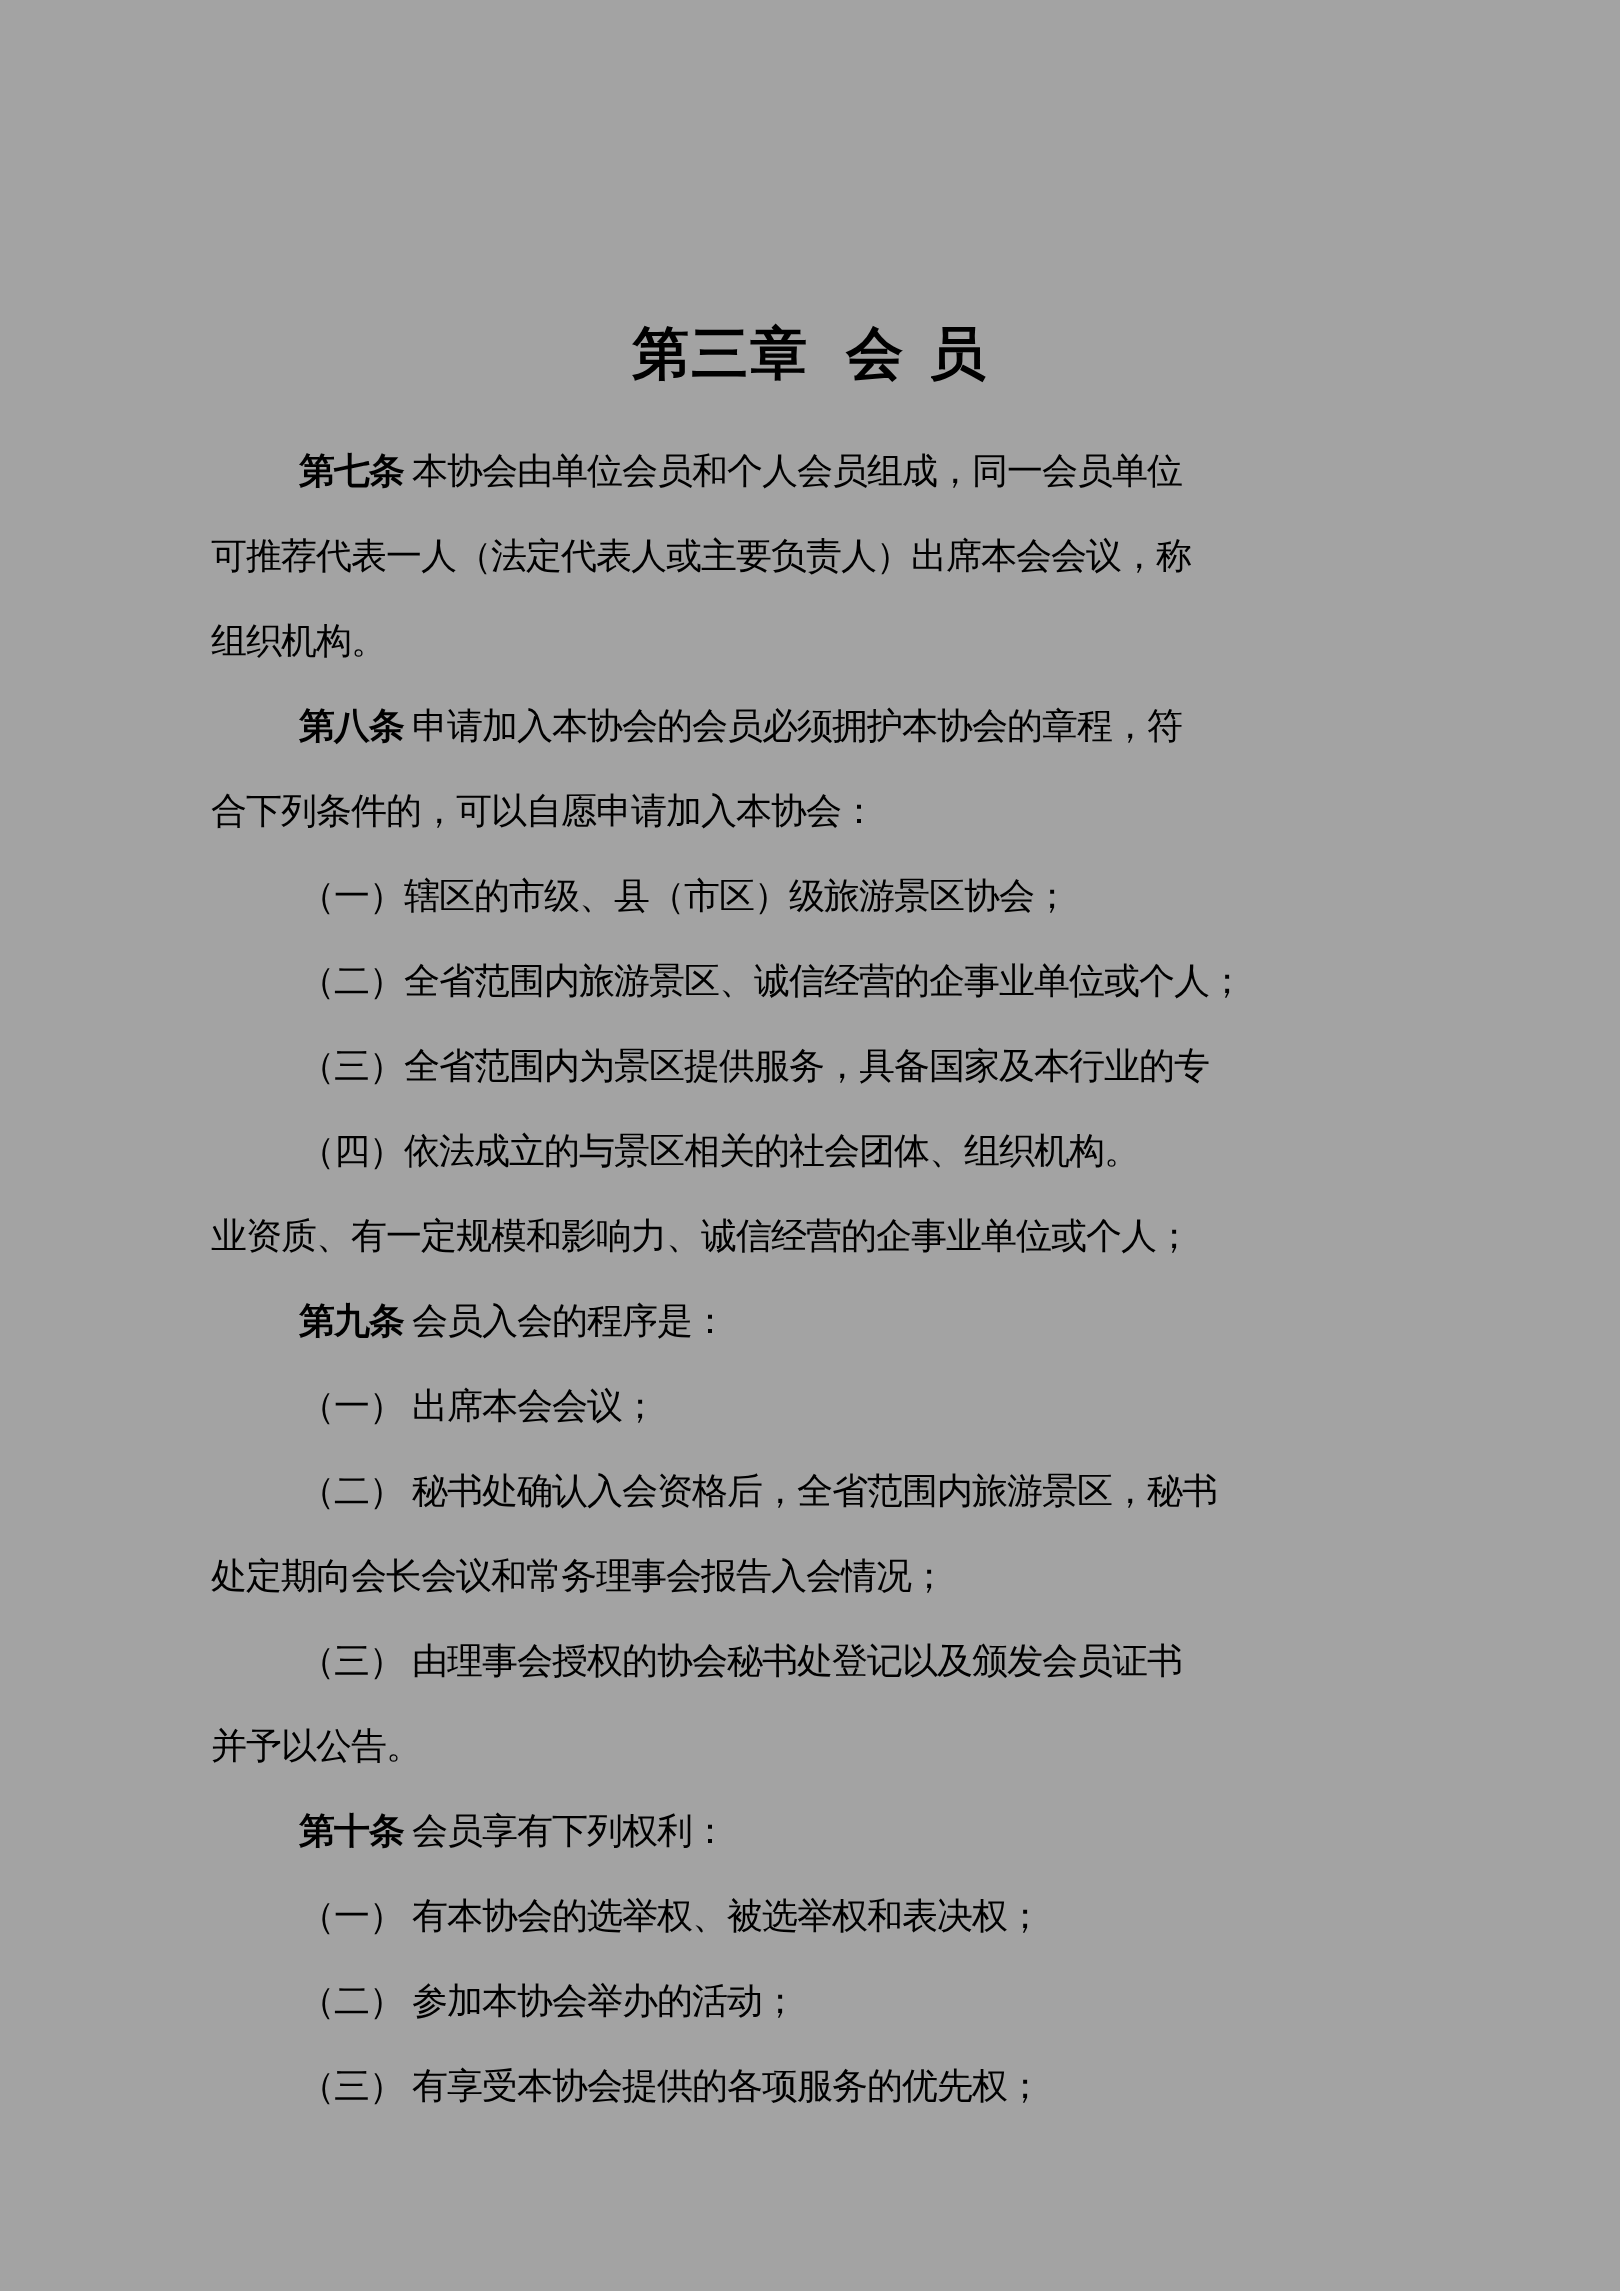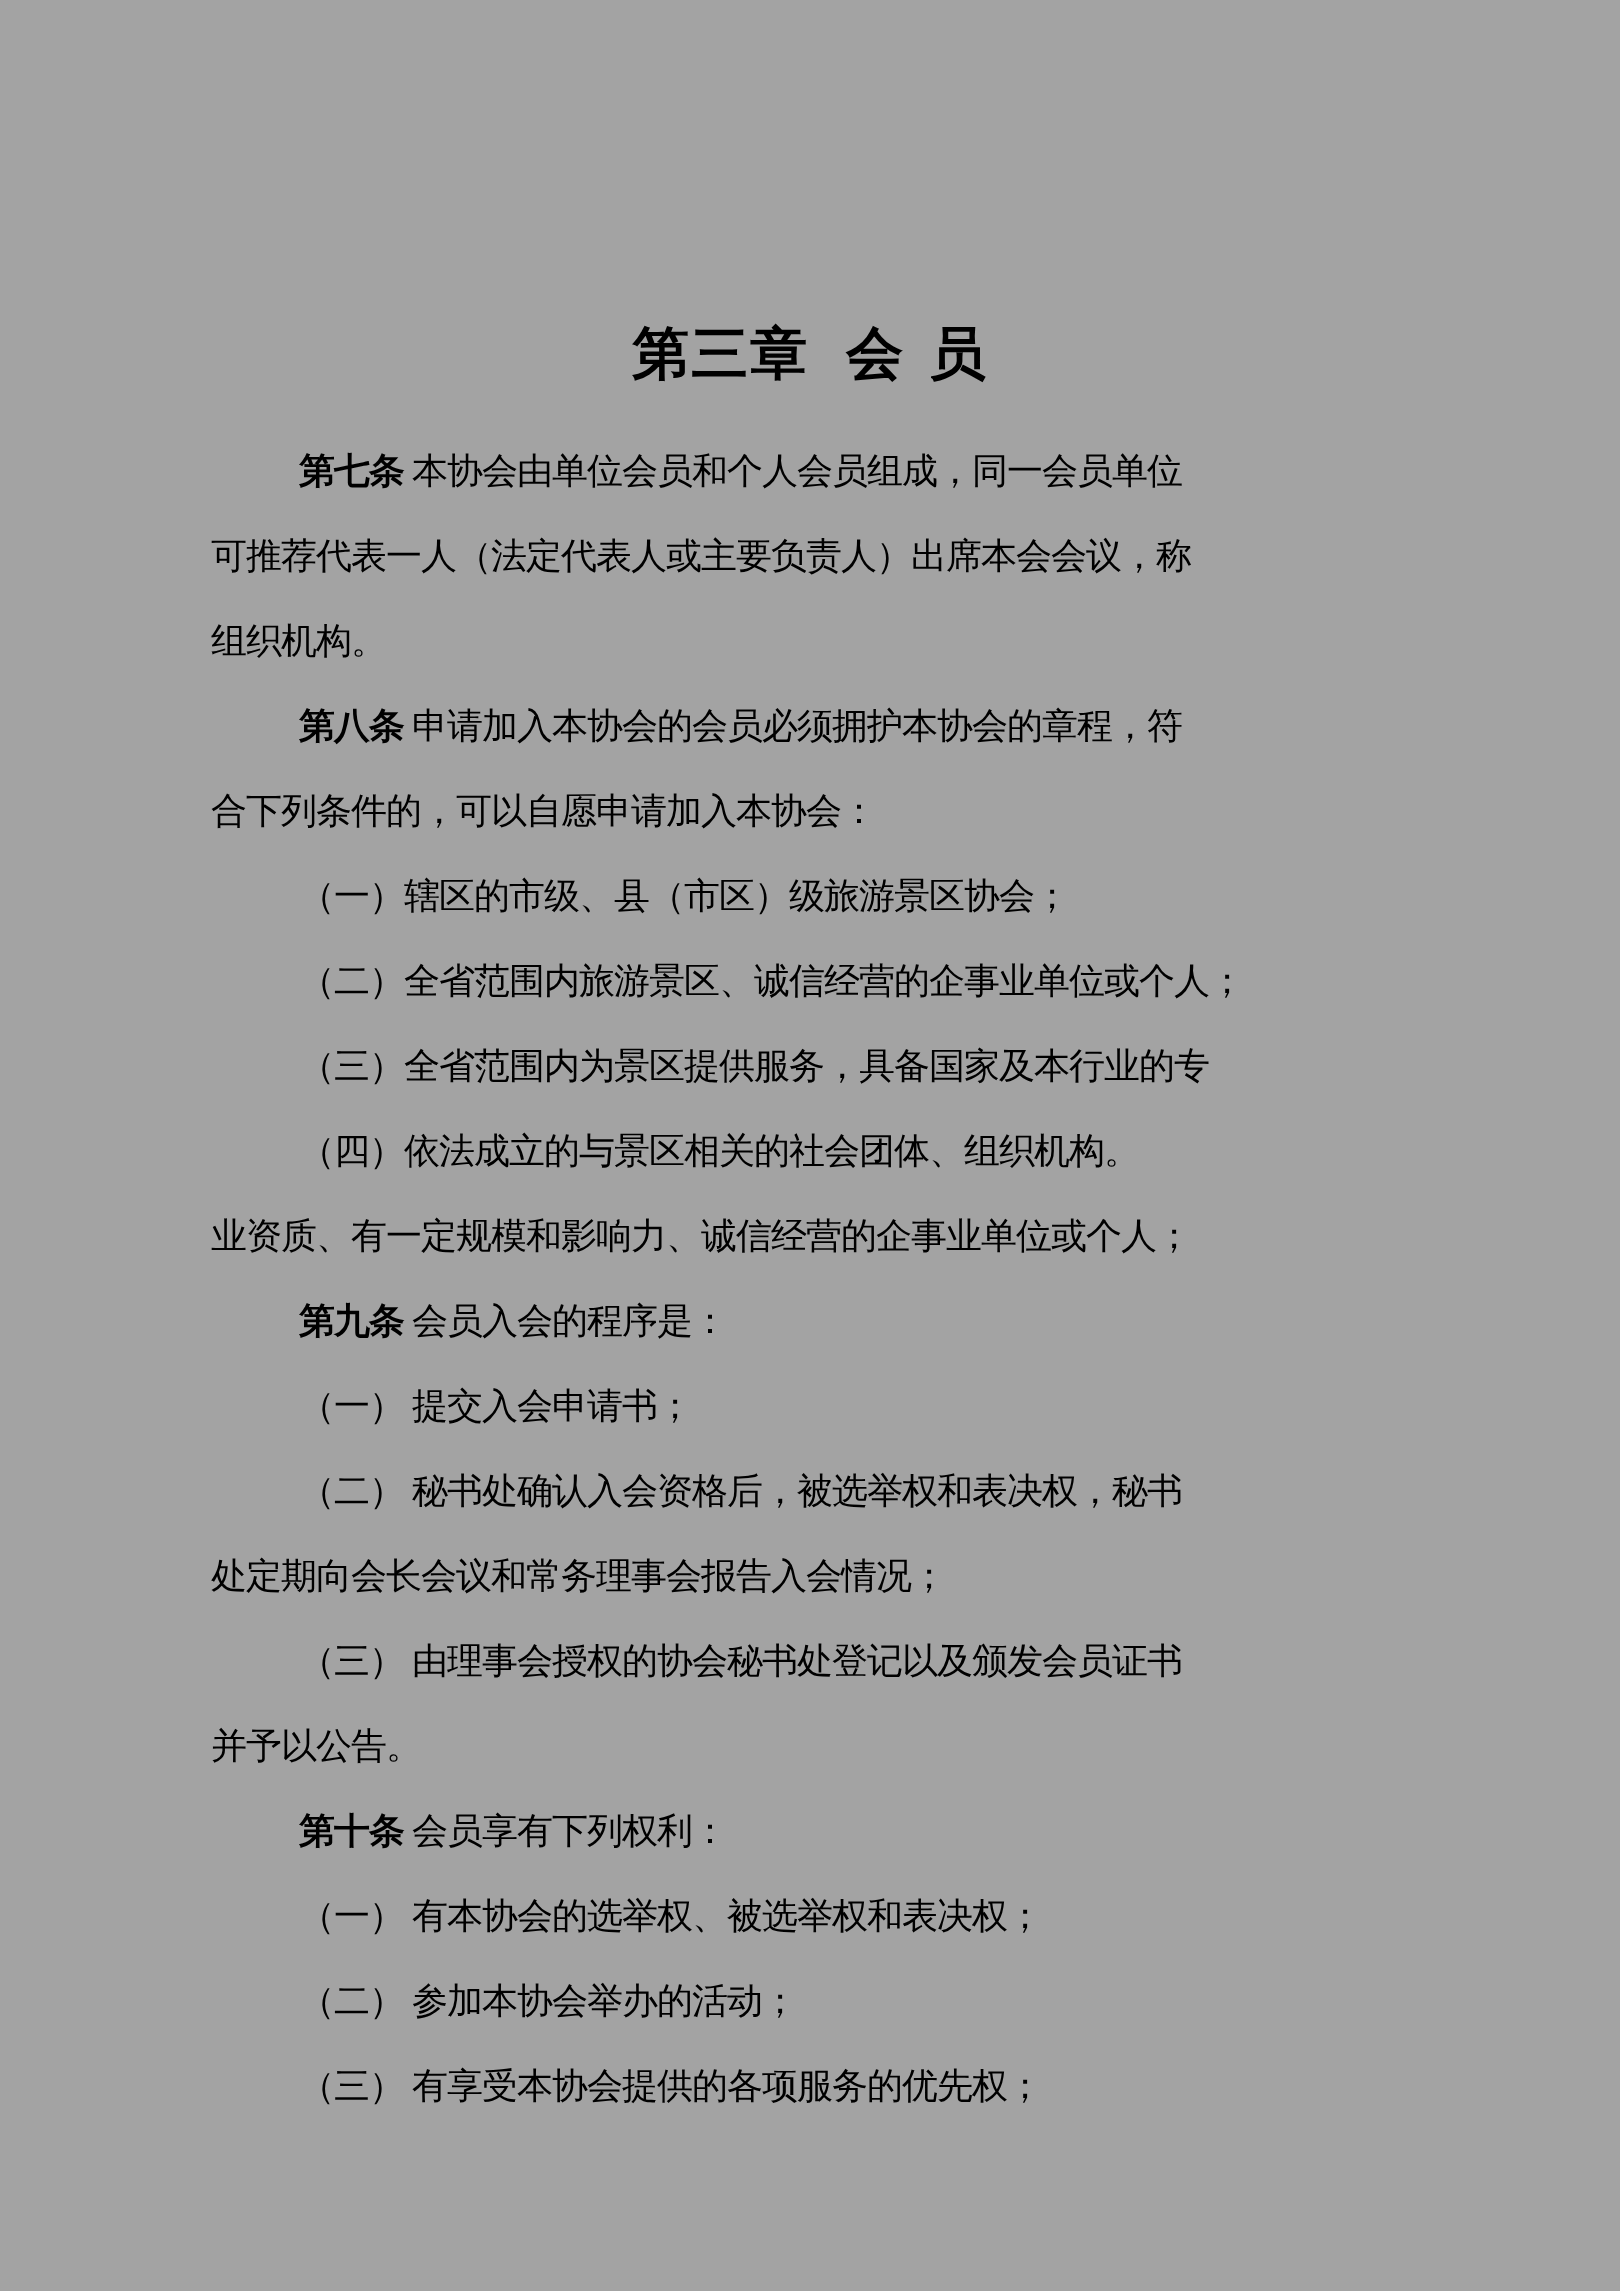--- a/index.html
+++ b/index.html
@@ -63,22 +63,22 @@
       <div class="line"><span>可推荐代表一人（法定代表人或主要负责人）出席本会会议，称</span></div>
       <div class="line"><span>组织机构。</span></div>
       <div class="line indent"><span class="article-no">第八条</span><span> 申请加入本协会的会员必须拥护本协会的章程，符</span></div>
       <div class="line"><span>合下列条件的，可以自愿申请加入本协会：</span></div>
       <div class="line indent"><span>（一）辖区的市级、县（市区）级旅游景区协会；</span></div>
       <div class="line indent"><span>（二）全省范围内旅游景区、诚信经营的企事业单位或个人；</span></div>
       <div class="line indent"><span>（三）全省范围内为景区提供服务，具备国家及本行业的专</span></div>
       <div class="line indent"><span>（四）依法成立的与景区相关的社会团体、组织机构。</span></div>
       <div class="line"><span>业资质、有一定规模和影响力、诚信经营的企事业单位或个人；</span></div>
       <div class="line indent"><span class="article-no">第九条</span><span> 会员入会的程序是：</span></div>
-      <div class="line indent"><span>（一） 提交入会申请书；</span></div>
-      <div class="line indent"><span>（二） 秘书处确认入会资格后，被选举权和表决权，秘书</span></div>
+      <div class="line indent"><span>（一） 出席本会会议；</span></div>
+      <div class="line indent"><span>（二） 秘书处确认入会资格后，全省范围内旅游景区，秘书</span></div>
       <div class="line"><span>处定期向会长会议和常务理事会报告入会情况；</span></div>
       <div class="line indent"><span>（三） 由理事会授权的协会秘书处登记以及颁发会员证书</span></div>
       <div class="line"><span>并予以公告。</span></div>
       <div class="line indent"><span class="article-no">第十条</span><span> 会员享有下列权利：</span></div>
       <div class="line indent"><span>（一） 有本协会的选举权、被选举权和表决权；</span></div>
       <div class="line indent"><span>（二） 参加本协会举办的活动；</span></div>
       <div class="line indent"><span>（三） 有享受本协会提供的各项服务的优先权；</span></div>
     </div>
 </div>
 

